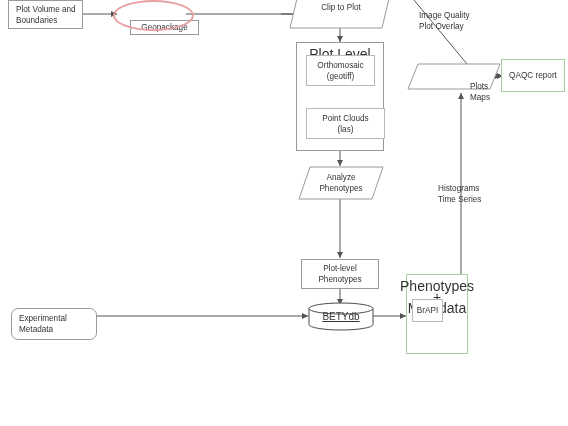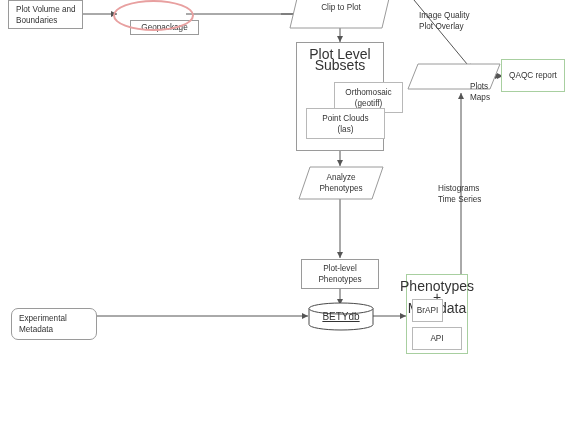--- a/index.html
+++ b/index.html
@@ -173,21 +173,21 @@
   <div class="highlight-ellipse" style="left:113px; top:0px; width:77px; height:27px;"></div>
 
   <div class="para-wrap" style="left:290px; top:-14px; width:102px; height:42px;">
     <div class="para-text">Clip to Plot</div>
   </div>
 
   <div class="node rect group-label" style="left:296px; top:42px; width:88px; height:109px;">
     <span class="group-title">Plot Level Subsets</span>
   </div>
 
-  <div class="node inner" style="left:306px; top:82px; width:69px; height:31px;margin-left:28px;">
+  <div class="node inner" style="left:306px; top:55px; width:69px; height:31px;">
     <span>Orthomosaic</span>
     <span>(geotiff)</span>
   </div>
 
   <div class="node inner" style="left:306px; top:108px; width:79px; height:31px;">
     <span>Point Clouds</span>
     <span>(las)</span>
   </div>
 
   <div class="para-wrap" style="left:299px; top:167px; width:84px; height:32px;">
@@ -236,17 +236,14 @@
 
   <div class="node green group-label" style="left:406px; top:274px; width:62px; height:80px;">
     <span class="group-title">Phenotypes</span>
     <span class="group-title">+ Metadata</span>
   </div>
 
   <div class="node inner" style="left:412px; top:299px; width:31px; height:23px;">
     <span>BrAPI</span>
   </div>
 
-  <div class="node inner" style="left:412px; top:327px; width:50px; height:23px;">
-    <span>API</span>
-  </div>
 
 </div>
 
 </body></html>

